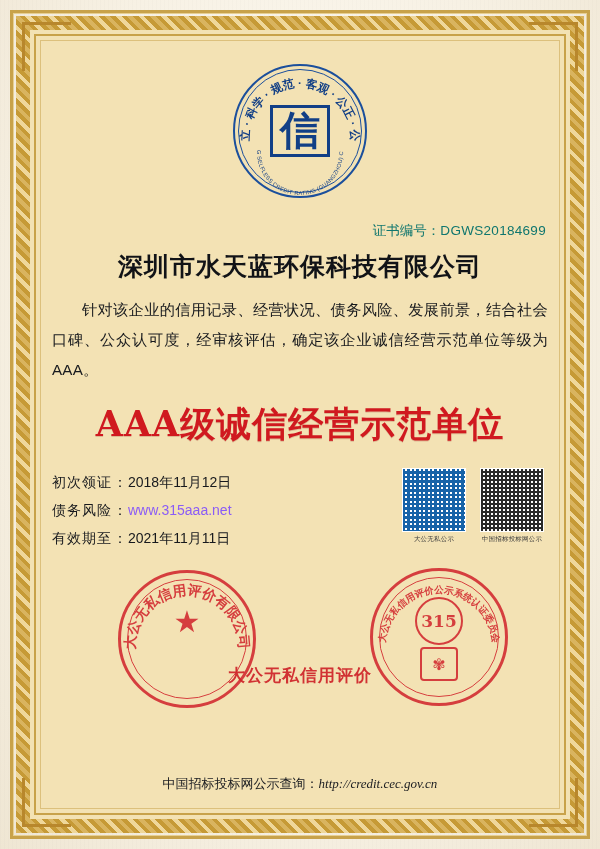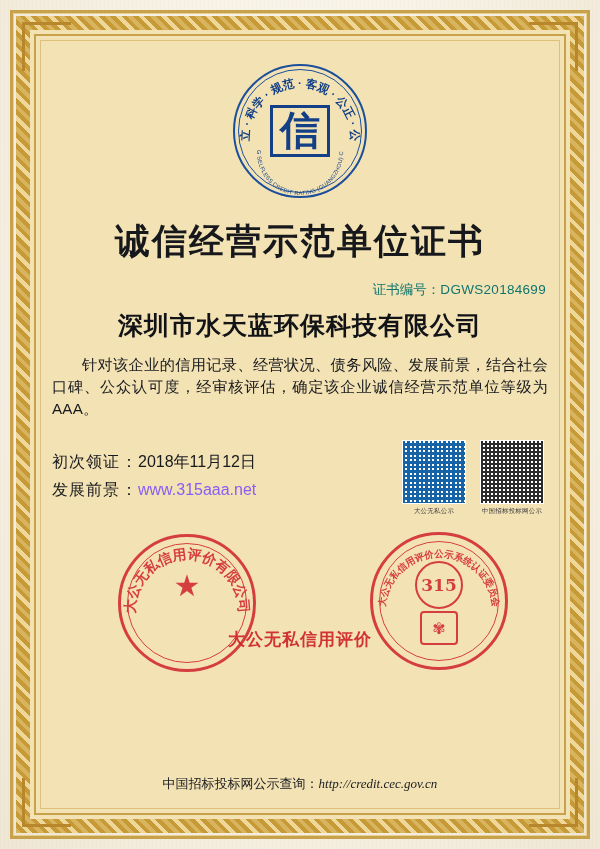--- a/index.html
+++ b/index.html
@@ -136,21 +136,21 @@
     font-family: "DejaVu Serif", "Liberation Serif", serif;
     font-weight: bold;
     font-size: 25px;
     letter-spacing: 1px;
     color: #111317;
   }
 
   .body-text {
     margin-top: 12px;
     font-size: 15.2px;
-    line-height: 22px;
+    line-height: 30px;
     color: #17191d;
     text-align: justify;
     text-justify: inter-ideograph;
     text-indent: 30px;
     letter-spacing: 0.2px;
   }
 
   .grade {
     margin-top: 16px;
     text-align: center;
@@ -163,24 +163,23 @@
   }
 
   
   .info-row {
     margin-top: 20px;
     display: flex;
     align-items: flex-start;
     justify-content: space-between;
   }
   .info-lines {
-    font-size: 16px;
+    font-size: 14px;
     line-height: 28px;
     color: #17191d;
-    margin-top: 8px;
   }
   .info-lines .label { letter-spacing: 1px; }
   .info-lines .sep { margin: 0 1px; }
   .info-lines .value { font-family: "Liberation Sans", sans-serif; }
   .info-lines .link { color: #8b5cf6; }
 
   .qr-group {
     display: flex;
     gap: 14px;
     padding-right: 4px;
@@ -333,38 +332,41 @@
         <text class="arc-top-ch">
           <textPath href="#arcTop" startOffset="50%" text-anchor="middle">独立 · 科学 · 规范 · 客观 · 公正 · 公开</textPath>
         </text>
         <text class="arc-bot-en">
           <textPath href="#arcBot" startOffset="50%" text-anchor="middle">DAGONG SELFLESS CREDIT RATING (GUANGZHOU) CO., LTD.</textPath>
         </text>
       </svg>
       <div class="glyph">信</div>
     </div>
 
-    <h1 class="title">诚信经营示范单位证书</h1>
 
     <div class="cert-no">
       <span>证书编号：</span><span class="val">DGWS20184699</span>
     </div>
 
     <div class="company">深圳市水天蓝环保科技有限公司</div>
 
     <p class="body-text">针对该企业的信用记录、经营状况、债务风险、发展前景，结合社会口碑、公众认可度，经审核评估，确定该企业诚信经营示范单位等级为AAA。</p>
 
+    <div class="grade">AAA级诚信经营示范单位</div>
 
     <div class="info-row">
       <div class="info-lines">
         <div>
           <span class="label">初次领证</span><span class="sep">：</span><span class="value">2018年11月12日</span>
         </div>
         <div>
-          <span class="label">发展前景</span><span class="sep">：</span><span class="value link">www.315aaa.net</span>
+          <span class="label">债务风险</span><span class="sep">：</span><span class="value link">www.315aaa.net</span>
+        </div>
+        <div>
+          <span class="label">有效期至</span><span class="sep">：</span><span class="value">2021年11月11日</span>
         </div>
       </div>
 
       <div class="qr-group">
         <div class="qr-item">
           <div class="qr blue"></div>
           <div class="qr-caption">大公无私公示</div>
         </div>
         <div class="qr-item">
           <div class="qr dark"></div>

